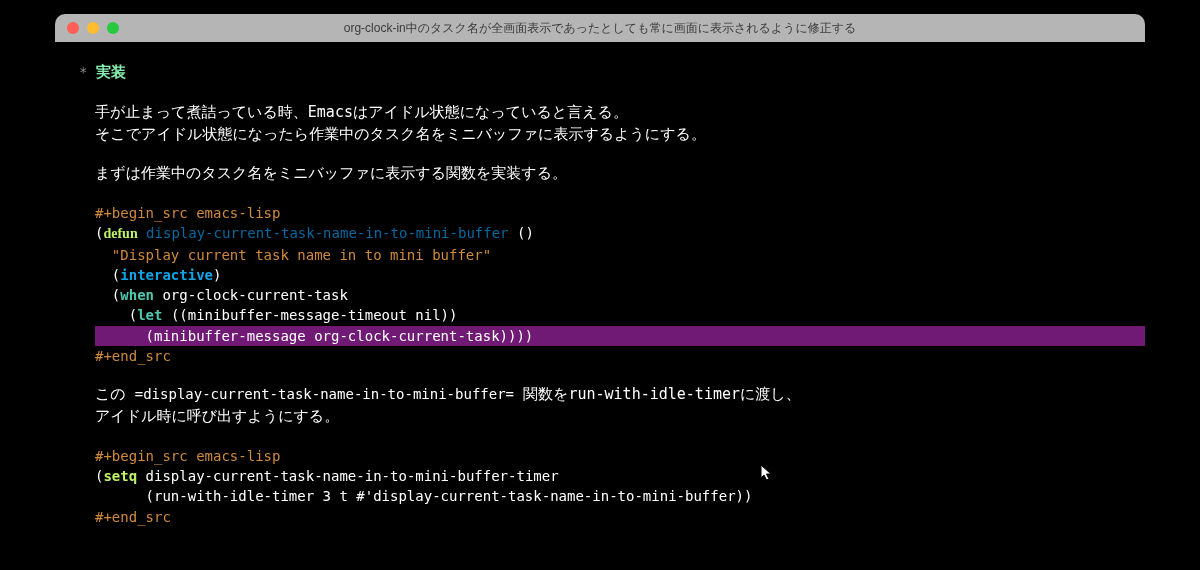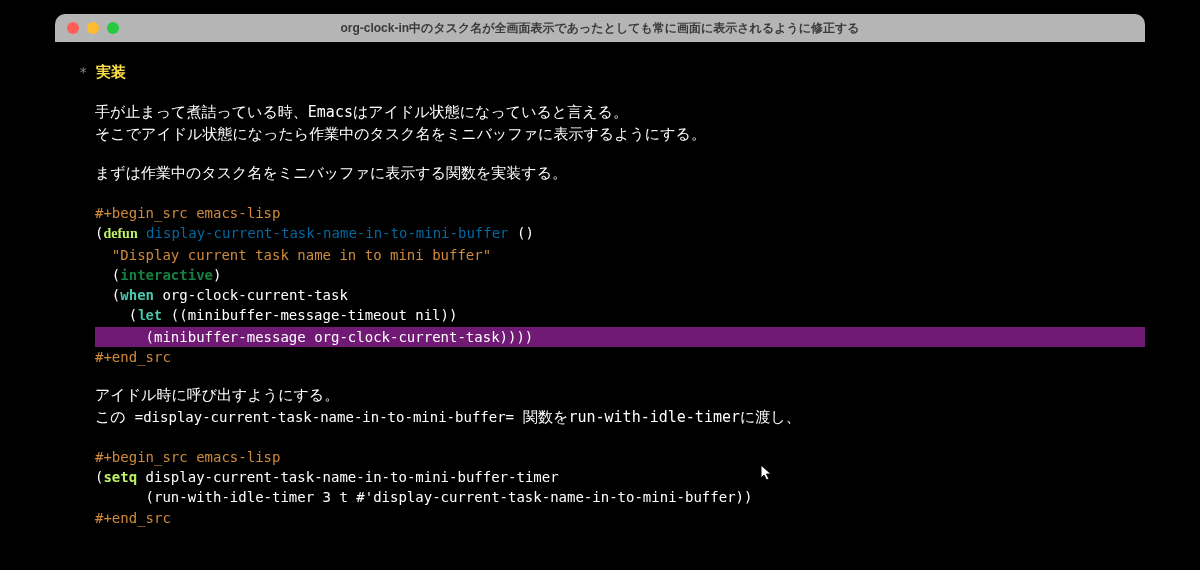--- a/index.html
+++ b/index.html
@@ -40,52 +40,52 @@
       height: 12px;
       border-radius: 50%;
     }
     .light.red { background: #ff5f57; }
     .light.yellow { background: #febc2e; }
     .light.green { background: #28c840; }
     .title {
       flex: 1;
       text-align: center;
       font-size: 12px;
-      font-weight: bold;
+      font-weight: normal;
       color: #3a3a3a;
     }
     .editor {
       background: #000;
       color: #fff;
       font-family: "Menlo", "Consolas", monospace;
       font-size: 14px;
       line-height: 1.45;
       padding: 20px 0 0 0;
       height: calc(100% - 28px);
       overflow: hidden;
     }
     .heading-line { padding-left: 24px; }
     .star { color: #888; font-family: monospace; }
-    .heading { color: #fde047; font-weight: bold; font-size: 15px; }
+    .heading { color: #86efac; font-weight: bold; font-size: 15px; }
     .body-text {
       color: #fff;
       font-size: 15px;
       padding-left: 40px;
       white-space: pre-wrap;
     }
     .body-text .mono { font-family: "Menlo","Consolas",monospace; font-size: 14px; }
     .code { padding-left: 40px; font-family: "Menlo","Consolas",monospace; font-size: 14px; white-space: pre; }
     .src-begin { color: #d08a3a; }
     .src-end { color: #d08a3a; }
     .paren { color: #fff; }
     .kw-defun { color: #bef264; font-weight: bold; font-family: Liberation Serif, serif; }
     .kw-setq { color: #bef264; font-weight: bold; }
-    .kw-interactive { color: #15803d; font-weight: bold; }
+    .kw-interactive { color: #0ea5e9; font-weight: bold; }
     .kw-when { color: #4ec9b0; font-weight: bold; }
-    .kw-let { color: #4ec9b0; font-weight: bold; font-family: Liberation Mono, monospace; }
+    .kw-let { color: #4ec9b0; font-weight: bold; }
     .fn-name { color: #0369a1; }
     .docstring { color: #d08a3a; }
     .sym { color: #fff; }
     .hl-region {
       background: #701a75;
       display: block;
       margin-left: 40px;
       padding-left: 0;
     }
     .hl-region .code { padding-left: 0; }
@@ -136,22 +136,22 @@
     <div class="code"><span class="paren">  (</span><span class="kw-interactive">interactive</span><span class="paren">)</span></div>
     <div class="code"><span class="paren">  (</span><span class="kw-when">when</span><span class="sym"> org-clock-current-task</span></div>
     <div class="code"><span class="paren">    (</span><span class="kw-let">let</span><span class="sym"> ((minibuffer-message-timeout nil))</span></div>
     <div class="hl-region">
       <div class="code"><span>      </span><span class="sym">(minibuffer-message org-clock-current-task))))</span></div>
     </div>
     <div class="code src-end">#+end_src</div>
 
     <div class="spacer-lg"></div>
 
+    <div class="body-text"><span>この </span><span class="mono">=display-current-task-name-in-to-mini-buffer=</span><span> 関数をrun-with-idle-timerに渡し、</span></div>
     <div class="body-text">アイドル時に呼び出すようにする。</div>
-    <div class="body-text"><span>この </span><span class="mono">=display-current-task-name-in-to-mini-buffer=</span><span> 関数をrun-with-idle-timerに渡し、</span></div>
 
     <div class="spacer-lg"></div>
 
     <div class="code src-begin">#+begin_src emacs-lisp</div>
     <div class="code"><span class="paren">(</span><span class="kw-setq">setq</span><span class="sym"> display-current-task-name-in-to-mini-buffer-timer</span></div>
     <div class="code"><span class="sym">      (run-with-idle-timer 3 t #'display-current-task-name-in-to-mini-buffer))</span></div>
     <div class="code src-end">#+end_src</div>
 
   </div>
 

